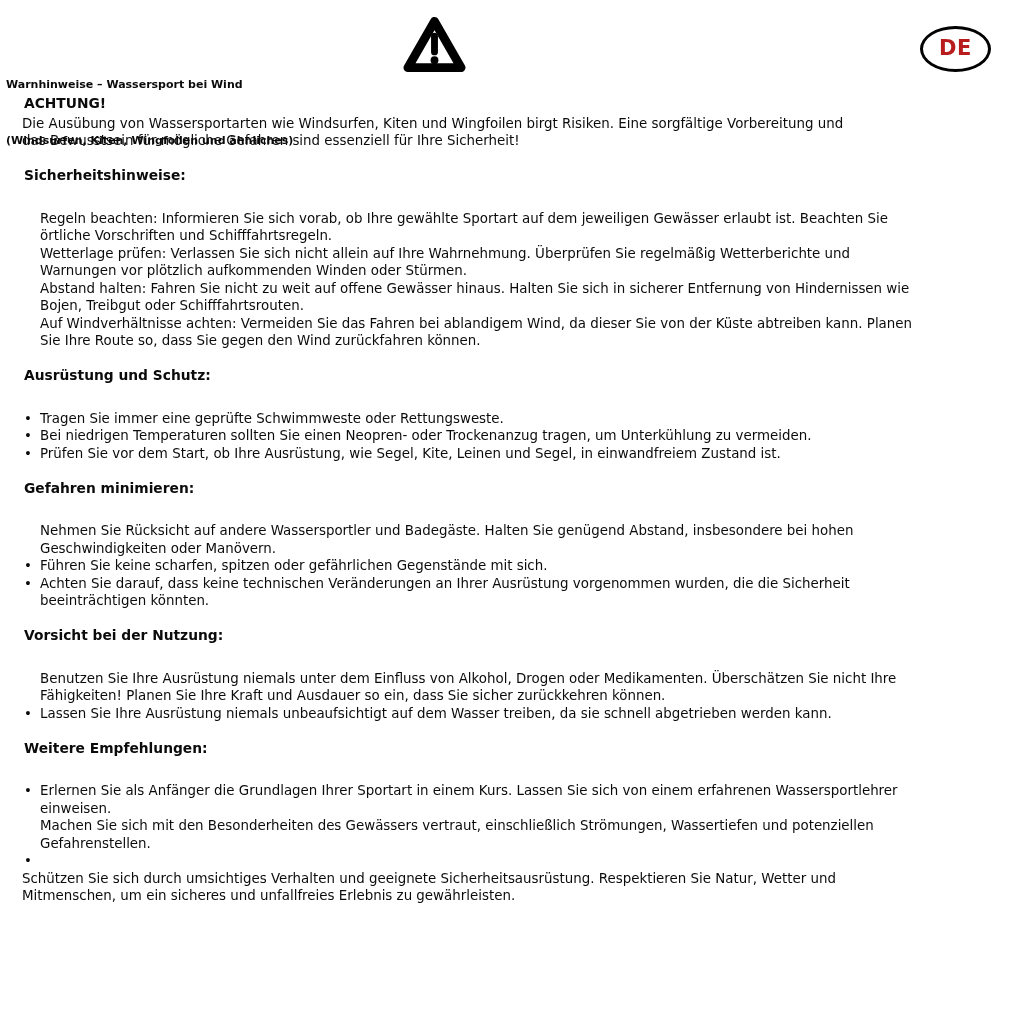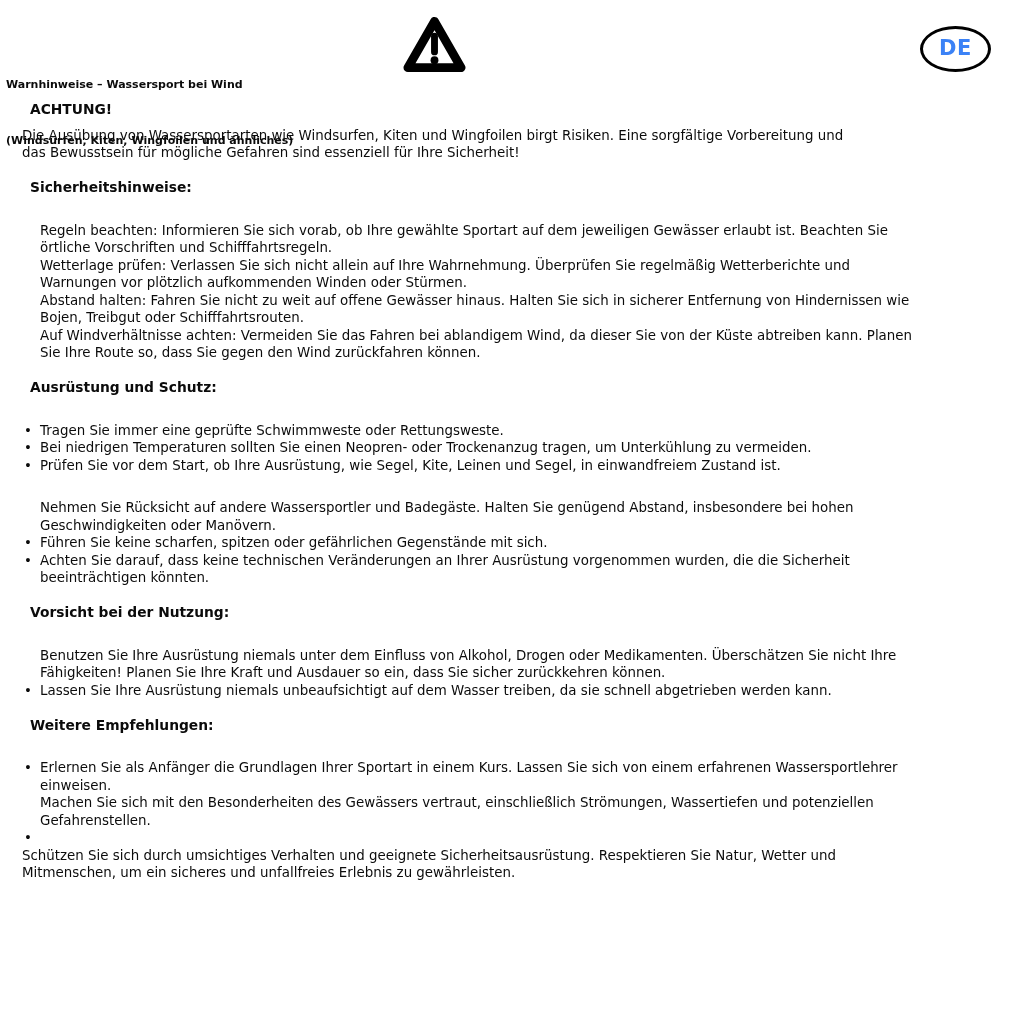--- a/index.html
+++ b/index.html
@@ -44,29 +44,29 @@
     width: 65px;
     height: 40px;
     border: 3.5px solid #000;
     border-radius: 50%;
     display: flex;
     align-items: center;
     justify-content: center;
     font-weight: bold;
     font-size: 21px;
     letter-spacing: 0.5px;
-    color: #3b82f6;
+    color: #b91c1c;
   }
   main {
     padding: 0 20px 0 22px;
   }
   section.sec { margin: 0; }
   section.sec + section.sec { margin-top: 17.5px; }
   h2 {
-    margin: 8px;
+    margin: 2px;
     font-size: 13.8px;
     font-weight: bold;
     line-height: 17.5px;
   }
   .items.gap { margin-top: 25px; }
   .item { position: relative; }
   .item .txt {
     display: inline-block;
     vertical-align: top;
     white-space: pre;
@@ -119,20 +119,21 @@
       </section>
       <section class="sec">
         <h2>Ausrüstung und Schutz:</h2>
         <div class="items gap">
           <div class="item bullet"><span class="marker">•</span><span class="txt">Tragen Sie immer eine geprüfte Schwimmweste oder Rettungsweste.</span></div>
           <div class="item bullet"><span class="marker">•</span><span class="txt">Bei niedrigen Temperaturen sollten Sie einen Neopren- oder Trockenanzug tragen, um Unterkühlung zu vermeiden.</span></div>
           <div class="item bullet"><span class="marker">•</span><span class="txt">Prüfen Sie vor dem Start, ob Ihre Ausrüstung, wie Segel, Kite, Leinen und Segel, in einwandfreiem Zustand ist.</span></div>
         </div>
       </section>
       <section class="sec">
+        <h2>Gefahren minimieren:</h2>
         <div class="items gap">
           <div class="item indent"><span class="txt">Nehmen Sie Rücksicht auf andere Wassersportler und Badegäste. Halten Sie genügend Abstand, insbesondere bei hohen
 Geschwindigkeiten oder Manövern.</span></div>
           <div class="item bullet"><span class="marker">•</span><span class="txt">Führen Sie keine scharfen, spitzen oder gefährlichen Gegenstände mit sich.</span></div>
           <div class="item bullet"><span class="marker">•</span><span class="txt">Achten Sie darauf, dass keine technischen Veränderungen an Ihrer Ausrüstung vorgenommen wurden, die die Sicherheit
 beeinträchtigen könnten.</span></div>
         </div>
       </section>
       <section class="sec">
         <h2>Vorsicht bei der Nutzung:</h2>

